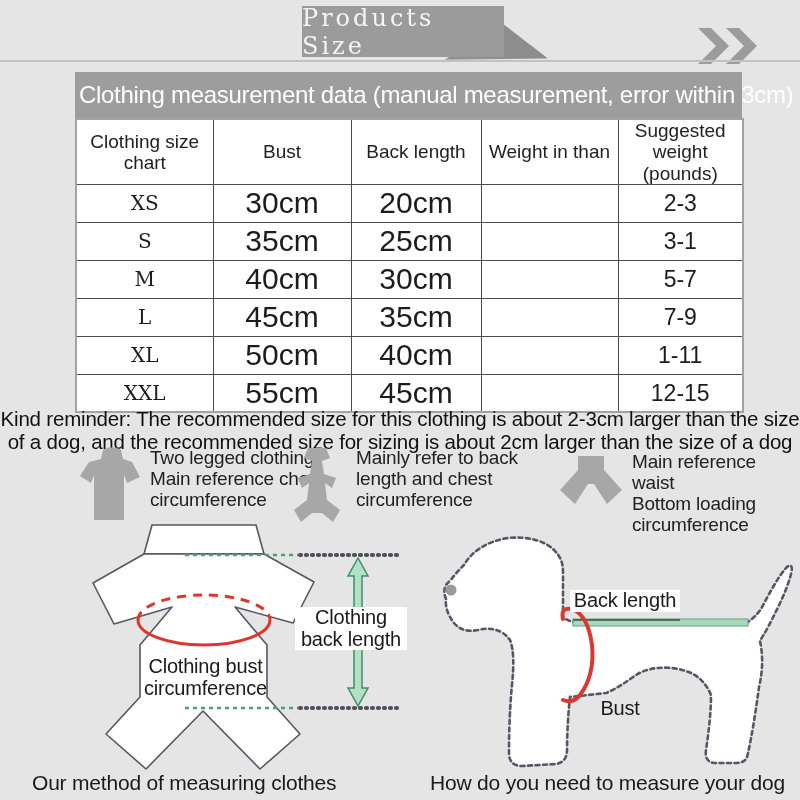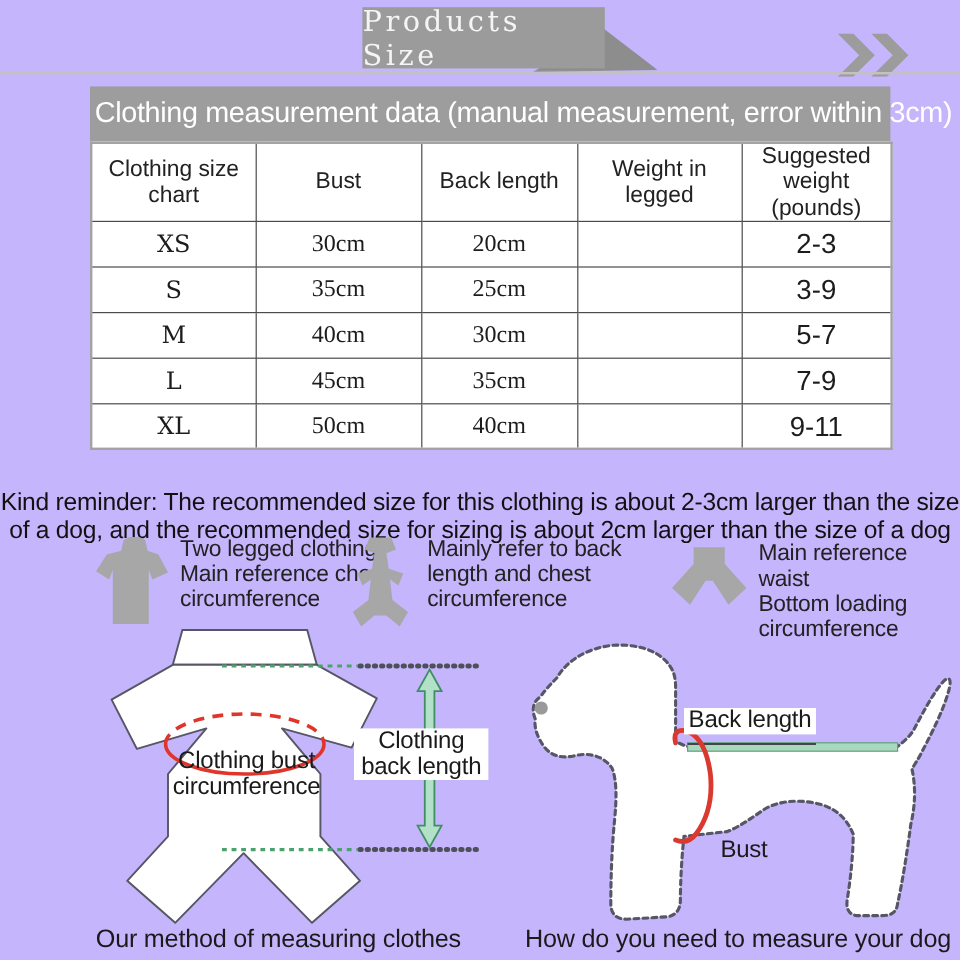--- a/index.html
+++ b/index.html
@@ -1,16 +1,16 @@
 <!DOCTYPE html>
 <html><head>
 <meta charset="utf-8">
 <style>
   html,body{margin:0;padding:0;background:#fff;}
-  #page{position:relative;width:800px;height:800px;background:#c4b5fd;overflow:hidden;
+  #page{position:relative;width:800px;height:800px;background:#e5e5e5;overflow:hidden;
         font-family:"Liberation Sans",sans-serif;color:#1c1c1c;}
 
   
   .title-shadow{position:absolute;left:444px;top:20px;width:104px;height:40px;
     background:#8d8d8d;clip-path:polygon(52% 0,100% 96%,0 100%,40% 40%);filter:blur(1px);}
   .title-box{position:absolute;left:302px;top:6px;width:202px;height:51px;background:#9b9b9b;
     display:flex;align-items:center;justify-content:center;
     font-family:"DejaVu Serif",serif;font-size:24px;letter-spacing:3px;color:#f5f5f5;}
   .chevrons{position:absolute;left:698px;top:28px;}
   .top-rule{position:absolute;left:0;top:60px;width:800px;height:2px;background:#c2c2c2;}
@@ -19,37 +19,37 @@
   .table-wrap{position:absolute;left:75px;top:72px;width:667px;}
   .tbl-banner{height:46px;background:#9d9d9d;color:#ffffff;font-size:24px;letter-spacing:-0.3px;
     display:flex;align-items:center;padding-left:4px;box-sizing:border-box;white-space:nowrap;}
   table.size-table{border-collapse:collapse;table-layout:fixed;width:667px;
     border:2px solid #a3a3a3;background:#fff;}
   table.size-table td,table.size-table th{border:1px solid #4b4b4b;text-align:center;
     vertical-align:middle;padding:0;overflow:hidden;}
   th.colhead{height:48px;font-weight:normal;font-size:19px;line-height:1.12;color:#222;}
   tr.data-row{height:38px;}
   td.size-cell{font-family:"DejaVu Serif",serif;font-size:20px;}
-  td.cm-cell{font-family:Liberation Serif, serif;font-size:20px;}
+  td.cm-cell{font-family:Liberation Sans, sans-serif;font-size:30px;}
   td.sug-cell{font-family:Liberation Sans, sans-serif;font-size:23px;vertical-align:bottom;padding-bottom:2px;}
 
   
   .reminder{position:absolute;left:0;top:398px;width:800px;text-align:center;
     font-size:20.5px;line-height:1.1;color:#111;letter-spacing:-0.2px;margin-top:10px;}
 
   
   .ctype-icon{position:absolute;}
   .ctype-caption{position:absolute;font-size:19px;line-height:1.1;color:#222;letter-spacing:-0.2px;}
 
   
   .diagram{position:absolute;}
   .dlabel{position:absolute;font-size:20px;line-height:1.08;color:#1a1a1a;text-align:center;
     letter-spacing:-0.2px;}
   .dlabel.bg{background:#ffffff;}
-  .caption{position:absolute;font-size:21px;color:#1a1a1a;text-align:center;letter-spacing:-0.2px;}
+  .caption{position:absolute;font-size:21px;color:#1a1a1a;text-align:left;letter-spacing:-0.2px;}
 </style>
 </head>
 <body>
 
 <div id="page">
 
   <div class="title-shadow"></div>
   <div class="title-box">Products Size</div>
   <svg class="chevrons" width="62" height="36" viewBox="0 0 62 36">
     <polygon points="0,0 13,0 31,18 13,36 0,36 18,18" fill="#9c9c9c"></polygon>
@@ -65,57 +65,64 @@
           <col style="width:138px">
           <col style="width:130px">
         <col style="width:137px">
           <col style="width:125px">
       </colgroup>
       <tbody>
           <tr>
         <th class="colhead">Clothing size chart</th>
         <th class="colhead">Bust</th>
         <th class="colhead">Back length</th>
-        <th class="colhead">Weight in legged</th>
+        <th class="colhead">Weight in than</th>
         <th class="colhead">Suggested weight (pounds)</th>
       </tr>
       <tr class="data-row">
         <td class="size-cell">XS</td>
         <td class="cm-cell">30cm</td>
         <td class="cm-cell">20cm</td>
         <td></td>
         <td class="sug-cell">2-3</td>
       </tr>
       <tr class="data-row">
         <td class="size-cell">S</td>
         <td class="cm-cell">35cm</td>
         <td class="cm-cell">25cm</td>
         <td></td>
-        <td class="sug-cell">3-9</td>
+        <td class="sug-cell">3-1</td>
       </tr>
       <tr class="data-row">
         <td class="size-cell">M</td>
         <td class="cm-cell">40cm</td>
         <td class="cm-cell">30cm</td>
         <td></td>
         <td class="sug-cell">5-7</td>
       </tr>
       <tr class="data-row">
         <td class="size-cell">L</td>
         <td class="cm-cell">45cm</td>
         <td class="cm-cell">35cm</td>
         <td></td>
         <td class="sug-cell">7-9</td>
       </tr>
       <tr class="data-row">
         <td class="size-cell">XL</td>
         <td class="cm-cell">50cm</td>
         <td class="cm-cell">40cm</td>
         <td></td>
-        <td class="sug-cell">9-11</td>
+        <td class="sug-cell">1-11</td>
+      </tr>
+      <tr class="data-row">
+        <td class="size-cell">XXL</td>
+        <td class="cm-cell">55cm</td>
+        <td class="cm-cell">45cm</td>
+        <td></td>
+        <td class="sug-cell">12-15</td>
       </tr>
     </tbody>
       </table>
   </div>
 
   <div class="reminder">
     <div>Kind reminder: The recommended size for this clothing is about 2-3cm larger than the size</div>
     <div>of a dog, and the recommended size for sizing is about 2cm larger than the size of a dog</div>
   </div>
 
@@ -155,21 +162,21 @@
     <line x1="100" y1="35" x2="213" y2="35" stroke="#4ca26c" stroke-width="2.6" stroke-dasharray="4 4"></line>
     <line x1="215" y1="35" x2="312" y2="35" stroke="#4f4f5a" stroke-width="4.2" stroke-dasharray="1 5" stroke-linecap="round"></line>
     <line x1="100" y1="188" x2="213" y2="188" stroke="#4ca26c" stroke-width="2.6" stroke-dasharray="4 4"></line>
     <line x1="215" y1="188" x2="312" y2="188" stroke="#4f4f5a" stroke-width="4.2" stroke-dasharray="1 5" stroke-linecap="round"></line>
 
     <polygon points="273,38 263,56 269,56 269,168 263,168 273,186 283,168 277,168 277,56 283,56" fill="#b2e0c8" stroke="#3f8f63" stroke-width="1.5"></polygon>
 
     <path d="M53,100 A66 25 0 0 1 185,100" fill="none" stroke="#e0352b" stroke-width="3" stroke-dasharray="9 7"></path>
     <path d="M53,100 A66 25 0 1 0 185,100" fill="none" stroke="#e0352b" stroke-width="3"></path>
   </svg>
-  <div class="dlabel" style="left:128px;top:624px;width:155px">
+  <div class="dlabel" style="left:128px;top:656px;width:155px">
     <div>Clothing bust</div>
     <div>circumference</div>
   </div>
   <div class="dlabel bg" style="left:295px;top:607px;width:112px">
     <div>Clothing</div>
     <div>back length</div>
   </div>
 
   <svg class="diagram" style="left:430px;top:535px" width="370" height="235" viewBox="0 0 370 235">
 

